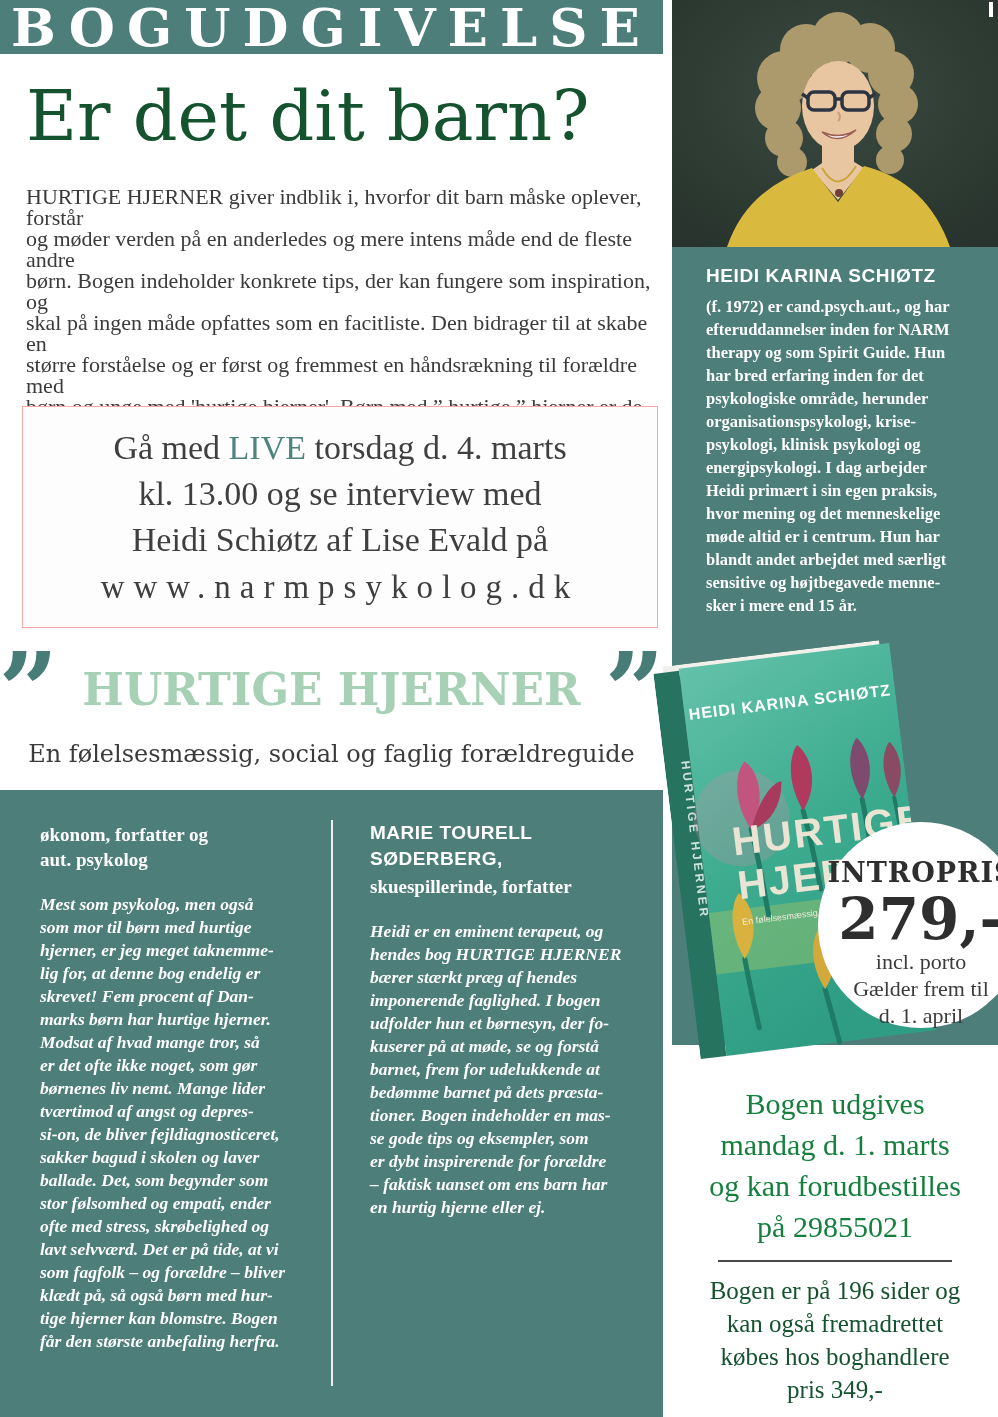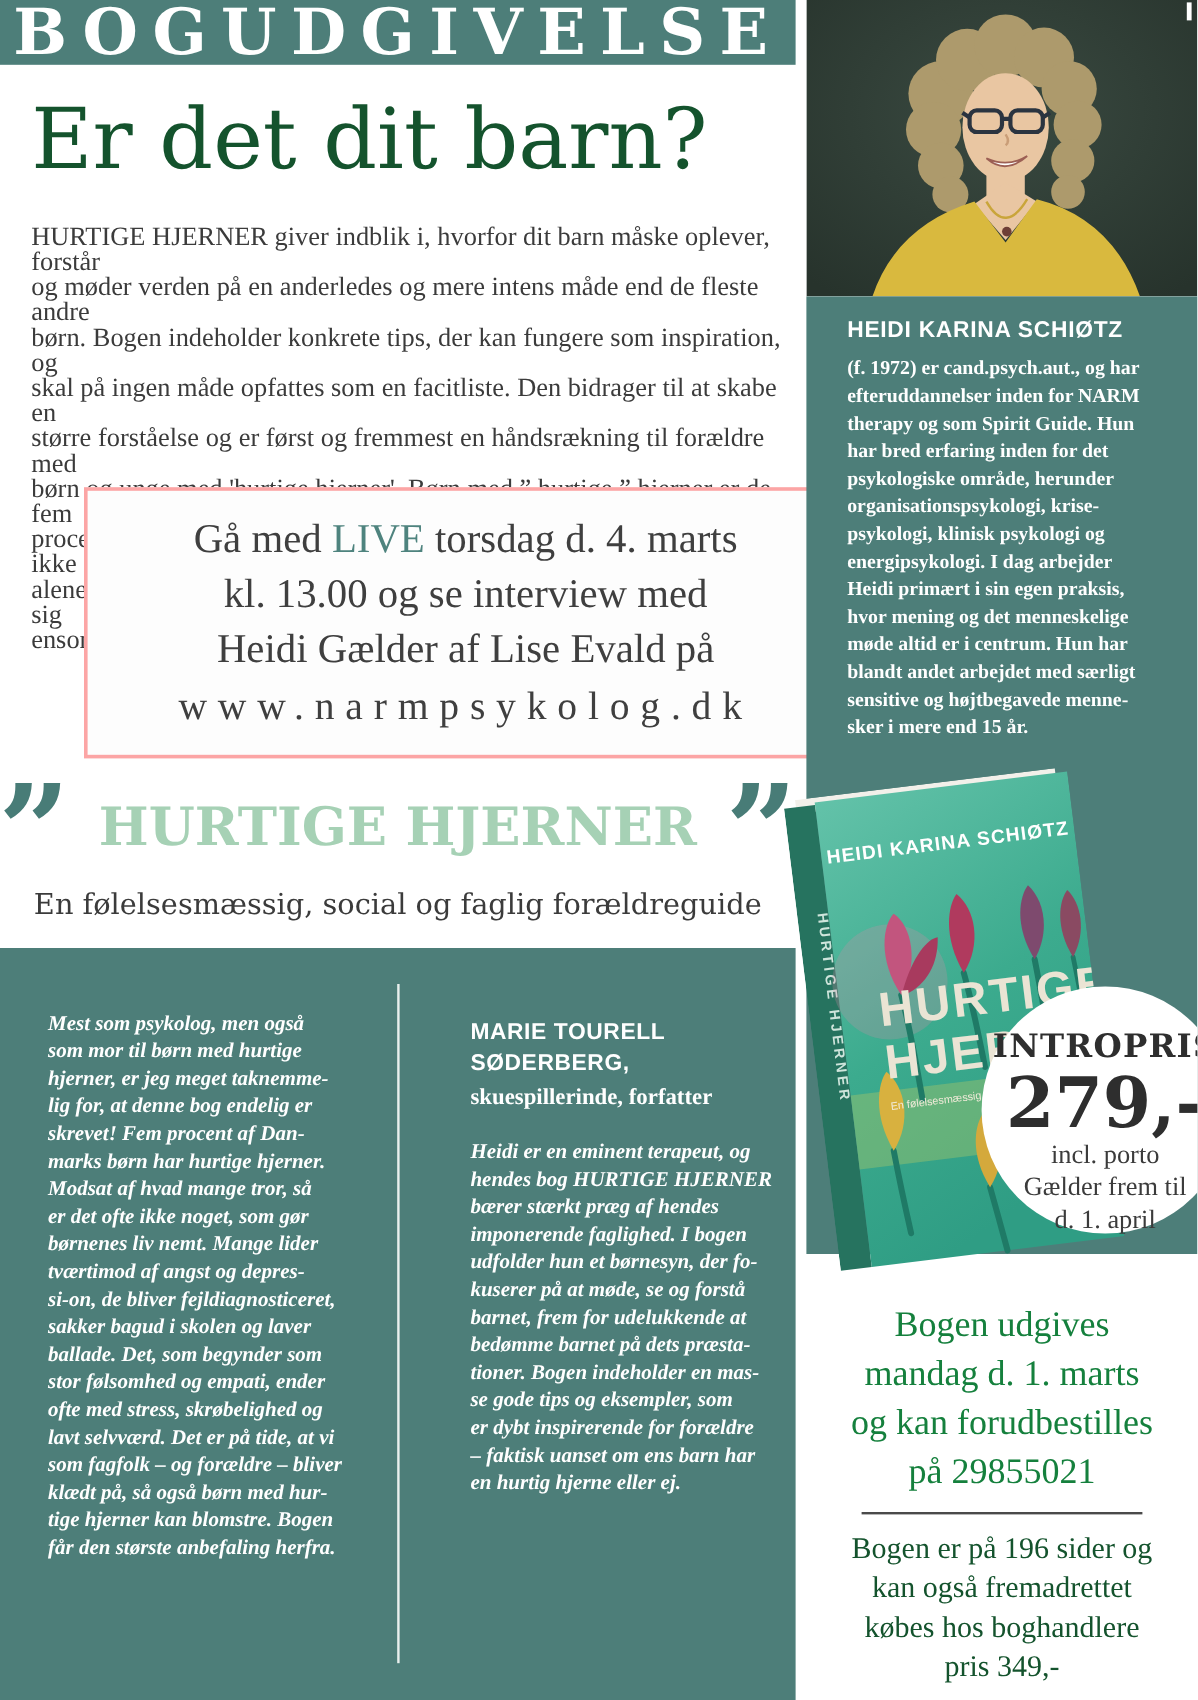--- a/index.html
+++ b/index.html
@@ -12,39 +12,39 @@
   .banner-title { font-family:"DejaVu Serif", serif; font-weight:bold; font-size:53px; line-height:62px;
                   color:#ffffff; letter-spacing:12px; white-space:nowrap; }
 
   .headline { position:absolute; left:26px; top:66px; width:630px;
               font-family:"DejaVu Serif", serif; font-size:70px; line-height:100px; color:#14532d; }
 
   .intro { position:absolute; left:26px; top:186px; width:628px;
            font-size:22px; line-height:21px; color:#3B3B3B; white-space:pre-line; }
 
   .live-box { position:absolute; left:22px; top:406px; width:636px; box-sizing:border-box;
-              border:3px solid #fca5a5; background:#FDFDFD; padding:18px 6px 16px 6px; text-align:center;margin-left:48px; }
+              border:1px solid #fca5a5; background:#FDFDFD; padding:18px 6px 16px 6px; text-align:center; }
   .live-line { font-size:34px; line-height:46px; color:#3F3F3F; white-space:nowrap; }
   .live-hl { color:#4E837E; }
   .live-url { font-size:33px; line-height:48px; color:#3F3F3F; letter-spacing:9px; white-space:nowrap; }
 
   .quote-row { position:absolute; left:0; top:652px; width:663px; display:flex;
                align-items:flex-start; justify-content:center; gap:24px; }
   .quote-mark { font-family:"DejaVu Serif", serif; font-weight:bold; font-size:104px; line-height:80px;
                 color:#487C77; }
   .quote-title { font-family:"DejaVu Serif", serif; font-weight:bold; font-size:44px; line-height:76px;
                  color:#A6D1B5; white-space:nowrap; }
 
   .quote-subtitle { position:absolute; left:0; top:740px; width:663px; text-align:center;
                     font-family:"DejaVu Serif", serif; font-size:24px; color:#3B3B3B; }
 
   .panel { position:absolute; left:0; top:790px; width:663px; height:627px; background:#4D7E79; }
   .panel-divider { position:absolute; left:331px; top:30px; width:2px; height:566px; background:#E9F0EE; }
   .t-col1 { position:absolute; left:40px; top:30px; width:292px; }
-  .t-col2 { position:absolute; left:392px; top:30px; width:282px;margin-top:28px; }
+  .t-col2 { position:absolute; left:370px; top:30px; width:282px; }
   .t-name { font-family:"Liberation Sans", sans-serif; font-weight:bold; font-size:19px; line-height:26px;
             letter-spacing:0.5px; color:#ffffff; white-space:pre-line; }
   .t-role { font-weight:bold; font-size:19px; line-height:25px; color:#ffffff; white-space:pre-line; margin-top:2px; }
   .t-text { margin-top:21px; font-style:italic; font-weight:bold; font-size:17.5px; line-height:23px;
             color:#ffffff; white-space:pre-line; }
 
   
   .photo { position:absolute; left:672px; top:0; width:326px; height:247px; }
   .bio-block { position:absolute; left:672px; top:247px; width:326px; height:798px; background:#4D7E79; }
   .author-heading { position:absolute; left:34px; top:18px; width:284px;
@@ -89,34 +89,36 @@
 skal på ingen måde opfattes som en facitliste. Den bidrager til at skabe en
 større forståelse og er først og fremmest en håndsrækning til forældre med
 børn og unge med 'hurtige hjerner'. Børn med ” hurtige ” hjerner er de fem
 procent af en børneårgang, som kaldes højtbegavede. De adskiller sig ikke
 alene intellektuelt fra deres jævnaldrende kammerater, de kan ofte føle sig
 ensomme og alene .</div>
 
   <div class="live-box">
     <div class="live-line"><span>Gå med </span><span class="live-hl">LIVE</span><span> torsdag d. 4. marts</span></div>
     <div class="live-line">kl. 13.00 og se interview med</div>
-    <div class="live-line">Heidi Gælder af Lise Evald på</div>
+    <div class="live-line">Heidi Schiøtz af Lise Evald på</div>
     <div class="live-url">www.narmpsykolog.dk</div>
   </div>
 
   <div class="quote-row">
     <span class="quote-mark">”</span>
     <span class="quote-title">HURTIGE HJERNER</span>
     <span class="quote-mark">”</span>
   </div>
   <div class="quote-subtitle">En følelsesmæssig, social og faglig forældreguide</div>
 
   <div class="panel">
     <div class="panel-divider"></div>
     <div class="t-col1">
+      <div class="t-role">økonom, forfatter og
+aut. psykolog</div>
       <div class="t-text">Mest som psykolog, men også
 som mor til børn med hurtige
 hjerner, er jeg meget taknemme-
 lig for, at denne bog endelig er
 skrevet! Fem procent af Dan-
 marks børn har hurtige hjerner.
 Modsat af hvad mange tror, så
 er det ofte ikke noget, som gør
 børnenes liv nemt. Mange lider
 tværtimod af angst og depres-

